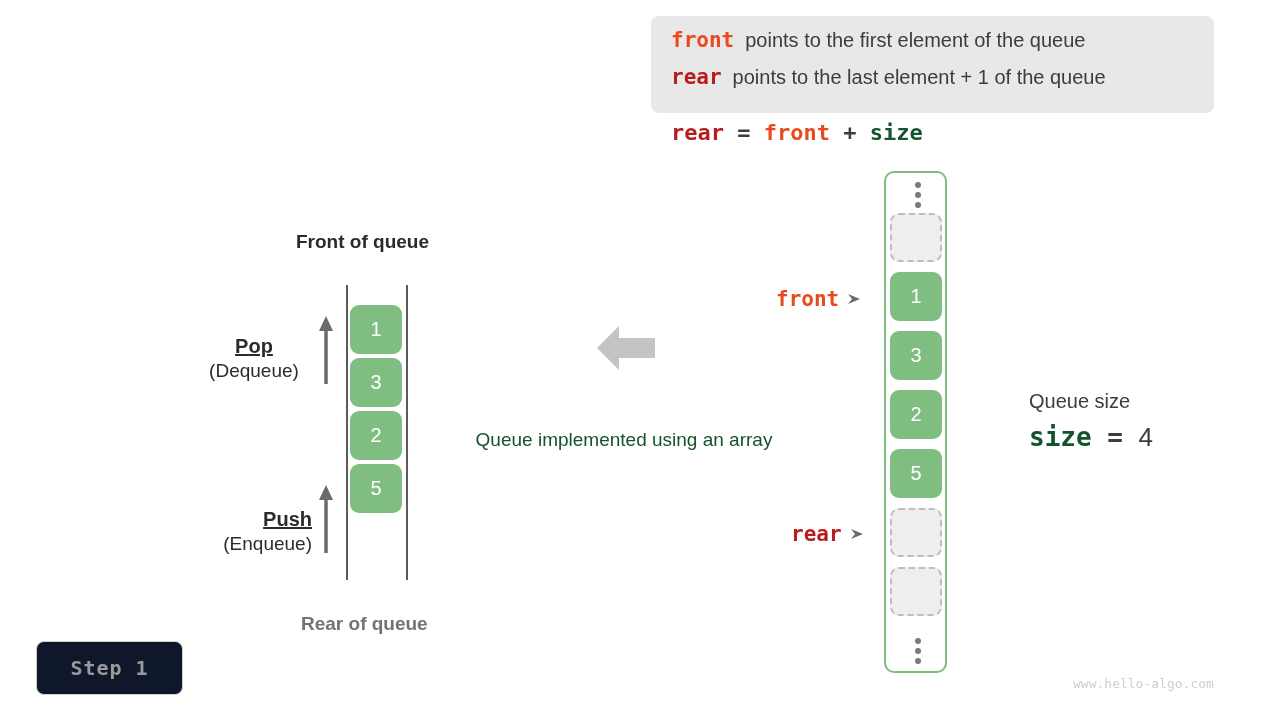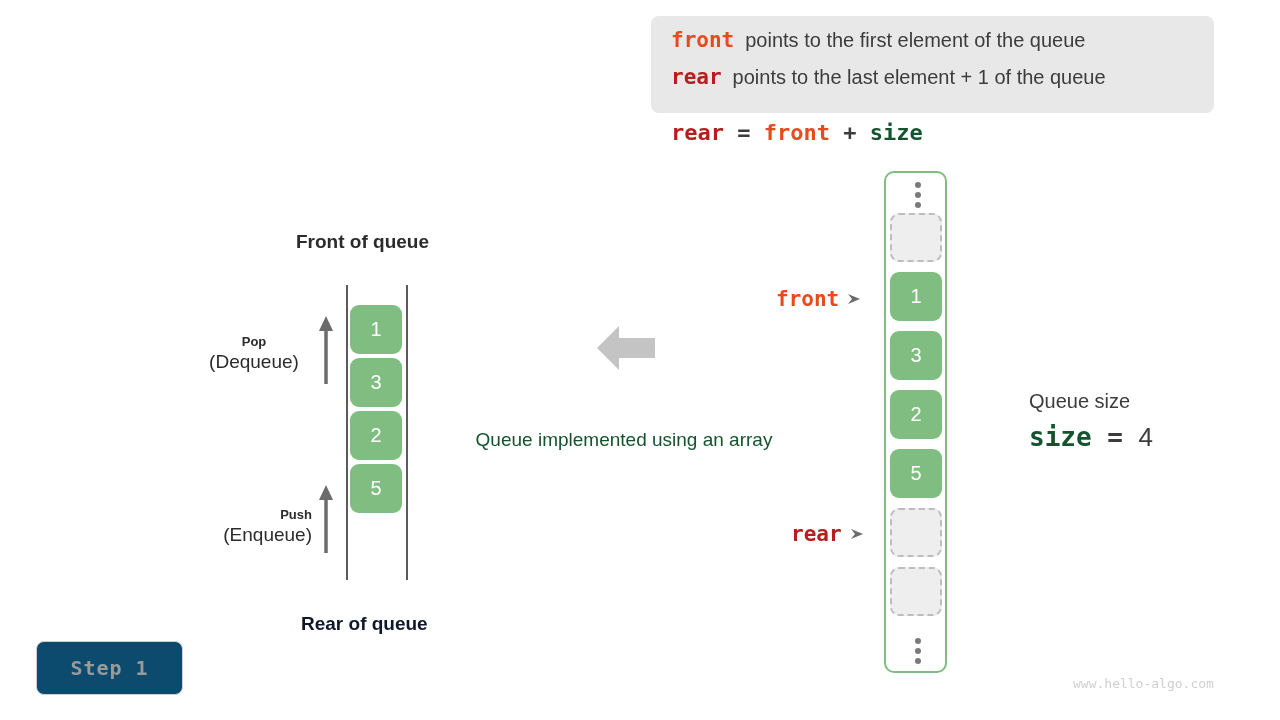--- a/index.html
+++ b/index.html
@@ -70,21 +70,21 @@
     font-weight: bold;
     color: #2b2b2b;
     white-space: nowrap;
   }
   #left-footer {
     position: absolute;
     left: 301px;
     top: 613px;
     font-size: 19px;
     font-weight: bold;
-    color: #0f172a;
+    color: #737373;
     white-space: nowrap;
   }
   .rail {
     position: absolute;
     width: 2px;
     background: #5b5b5b;
     top: 285px;
     height: 295px;
   }
   #rail-left  { left: 346px; }
@@ -110,23 +110,24 @@
   }
 
   .oplabel {
     position: absolute;
     text-align: center;
     color: #2b2b2b;
     white-space: nowrap;
     line-height: 1.25;
   }
   .oplabel .big {
-    font-size: 13px;
+    font-size: 20px;
     font-weight: bold;
     display: block;
+    text-decoration: underline;
   }
   .oplabel .small {
     font-size: 19px;
     display: block;
   }
   #pop-label  { left: 196px; top: 334px; width: 116px; }
   #push-label { left: 196px; top: 507px; width: 116px; text-align: right; }
 
   .up-arrow { position: absolute; width: 18px; }
   #pop-arrow  { left: 317px; top: 316px;  height: 68px; }
@@ -242,21 +243,21 @@
   }
   #size-expr { font-size: 26px; }
 
   
   #step-badge {
     position: absolute;
     left: 36px;
     top: 641px;
     width: 145px;
     height: 52px;
-    background: #0c4a6e;
+    background: #0f172a;
     border: 1px solid #d0d0d0;
     border-radius: 8px;
     display: flex;
     align-items: center;
     justify-content: center;
     font-family: "DejaVu Sans Mono", "Liberation Mono", monospace;
     font-weight: bold;
     font-size: 20px;
     color: #9a9a9a;
     letter-spacing: 1px;

